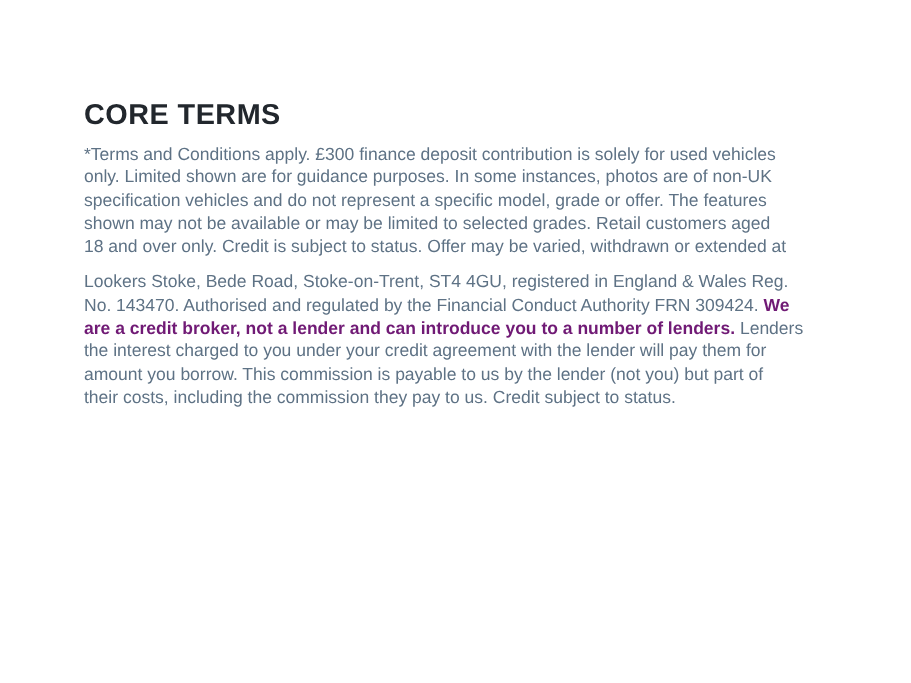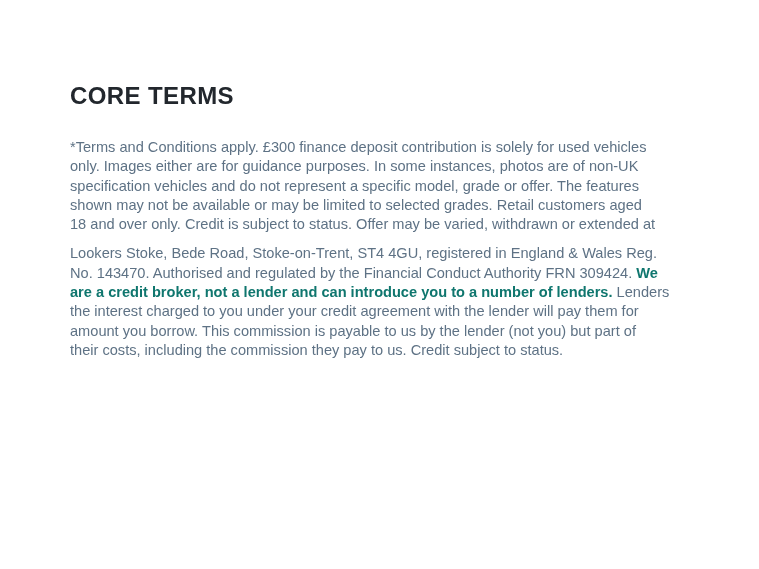--- a/index.html
+++ b/index.html
@@ -23,49 +23,49 @@
   }
   h1.core-terms {
     margin: 0;
     font-size: 24px;
     line-height: 24px;
     font-weight: 700;
     letter-spacing: 0.4px;
     color: #22272d;
   }
   .para {
-    margin-top: 30px;
+    margin-top: 12px;
     font-size: 14.6px;
     line-height: 19.3px;
     font-weight: 400;
     color: #5e7285;
   }
   .para.second {
     margin-top: 10px;
   }
   .line {
     white-space: nowrap;
   }
   .line b {
     font-weight: 700;
-    color: #0f766e;
+    color: #701a75;
     text-align: center;
   }
 </style>
 </head>
 <body>
 
 <div class="page">
   <div class="content">
 
     <h1 class="core-terms">CORE TERMS</h1>
 
     <div class="para">
       <div class="line">*Terms and Conditions apply. £300 finance deposit contribution is solely for used vehicles</div>
-      <div class="line">only. Images either are for guidance purposes. In some instances, photos are of non-UK</div>
+      <div class="line">only. Limited shown are for guidance purposes. In some instances, photos are of non-UK</div>
       <div class="line">specification vehicles and do not represent a specific model, grade or offer. The features</div>
       <div class="line">shown may not be available or may be limited to selected grades. Retail customers aged</div>
       <div class="line">18 and over only. Credit is subject to status. Offer may be varied, withdrawn or extended at</div>
     </div>
 
     <div class="para second">
       <div class="line">Lookers Stoke, Bede Road, Stoke-on-Trent, ST4 4GU, registered in England &amp; Wales Reg.</div>
       <div class="line"><span>No. 143470. Authorised and regulated by the Financial Conduct Authority FRN 309424. </span><b>We</b></div>
       <div class="line"><b>are a credit broker, not a lender and can introduce you to a number of lenders.</b><span> Lenders</span></div>
       <div class="line">the interest charged to you under your credit agreement with the lender will pay them for</div>

